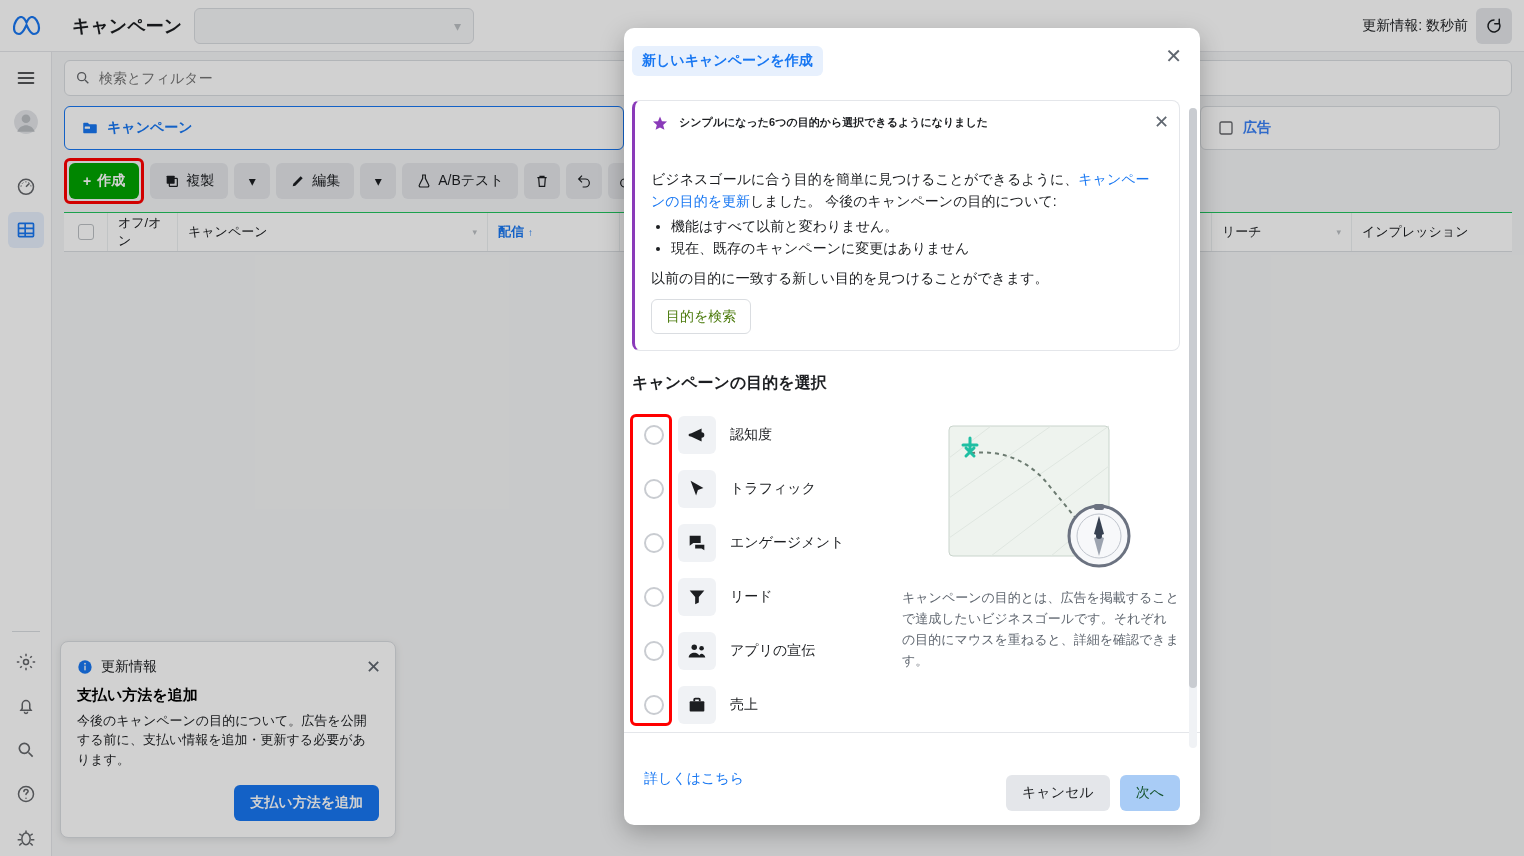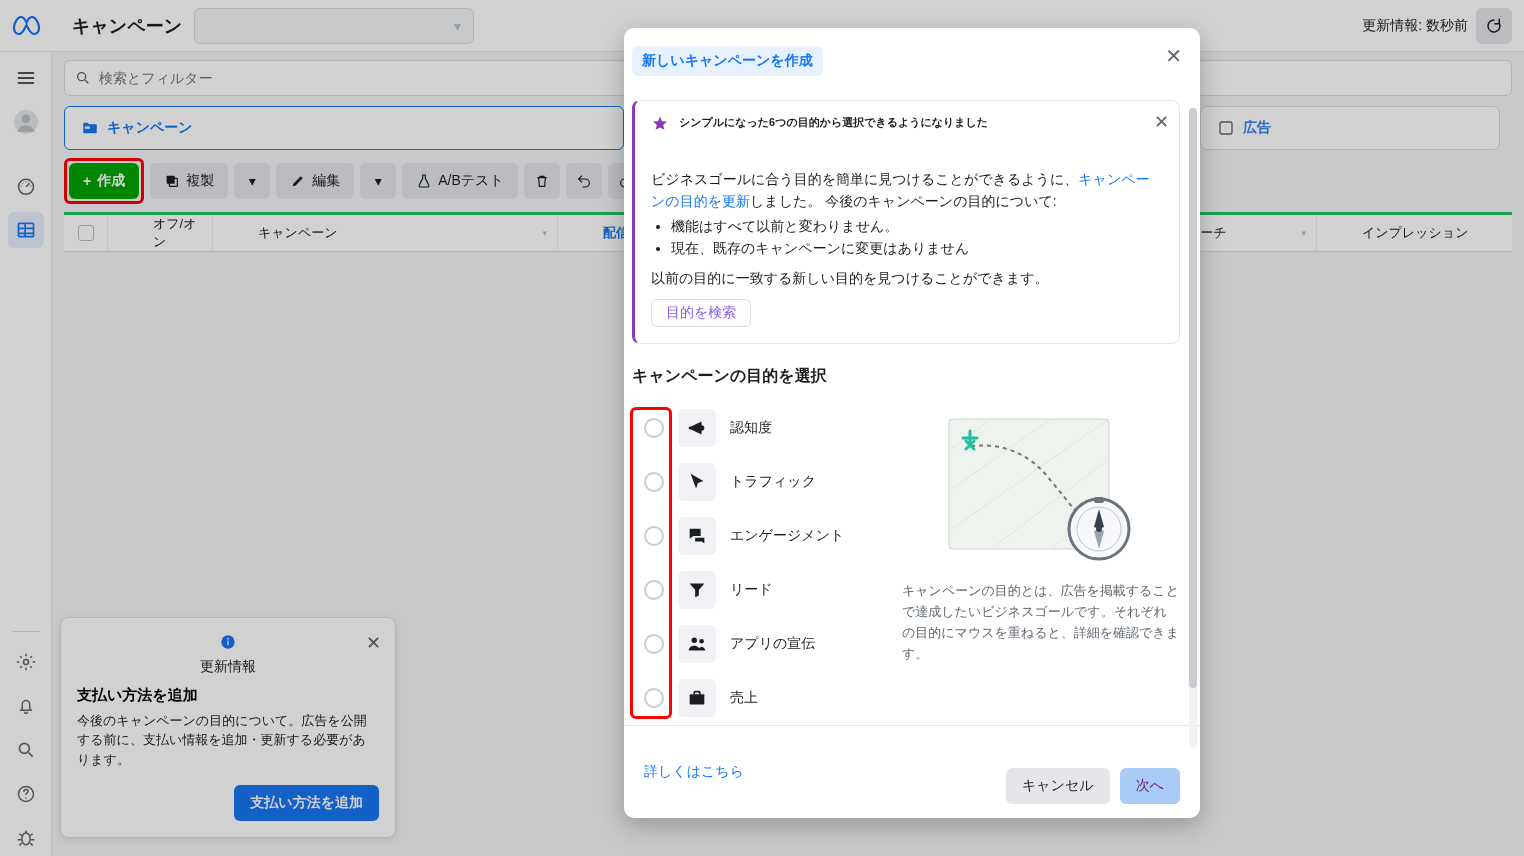--- a/index.html
+++ b/index.html
@@ -36,78 +36,78 @@
 
 .toolsrow { display: flex; align-items: center; gap: 6px; margin-bottom: 0; }
 .btn { height: 36px; border: none; border-radius: 6px; background: #e4e6ea; padding: 0 14px; display: flex; align-items: center; gap: 6px; font-size: 14px; color: #1c1e21; cursor: pointer; }
 .btn.create { background: #00a400; color: #fff; font-weight: 600; }
 .btn.icon { width: 36px; padding: 0; justify-content: center; }
 .btn-highlight { border: 3px solid #ff0000; border-radius: 6px; padding: 2px; }
 .toolsrow .right { margin-left: auto; display: flex; align-items: center; gap: 10px; }
 .toggle { width: 30px; height: 16px; background: #bcc0c4; border-radius: 8px; position: relative; }
 .toggle::after { content: ""; position: absolute; width: 12px; height: 12px; background: #fff; border-radius: 50%; top: 2px; left: 2px; }
 
-.tablehdr { display: flex; height: 40px; border-top: 3px solid #22c55e; border-bottom: 1px solid #dadde1; background: #fff; margin-top: 8px; align-items: center; font-size: 13px; color: #1c1e21; gap: 35px; }
+.tablehdr { display: flex; height: 40px; border-top: 1px solid #22c55e; border-bottom: 1px solid #dadde1; background: #fff; margin-top: 8px; align-items: center; font-size: 13px; color: #1c1e21; }
 .tablehdr .col { padding: 0 10px; display: flex; align-items: center; gap: 4px; border-right: 1px solid #eceff1; height: 100%; }
 .tablehdr .col.chk { width: 44px; justify-content: center; }
 .tablehdr .col.onoff { width: 70px; }
 .tablehdr .col.camp { flex: 0 0 310px; }
 .tablehdr .col.deliv { width: 132px; color: #1877f2; font-weight: 600; }
 .tablehdr .col.gap { flex: 1; }
 .tablehdr .col.reach { width: 140px; }
 .tablehdr .col.imp { width: 160px; border-right: none; }
 .chkbox { width: 16px; height: 16px; border: 1px solid #bcc0c4; border-radius: 3px; }
 .sortcaret { font-size: 10px; color: #65676b; }
 .dim-triangle { color: #bcc0c4; font-size: 9px; }
 
 
 .notif { position: absolute; left: 8px; bottom: 18px; width: 336px; background: #fff; border: 1px solid #dadde1; border-radius: 8px; box-shadow: 0 2px 8px rgba(0,0,0,0.1); padding: 16px; }
-.notif .nhdr { display: flex; align-items: center; gap: 8px; margin-bottom: 10px; flex-direction: column; }
+.notif .nhdr { display: flex; align-items: center; gap: 8px; margin-bottom: 10px; }
 .notif .nhdr .itxt { font-size: 14px; color: #1c1e21; }
 .notif .ntitle { font-size: 15px; font-weight: 600; margin-bottom: 6px; }
 .notif .nbody { font-size: 13px; color: #1c1e21; line-height: 1.5; margin-bottom: 16px; }
 .notif .naction { display: flex; justify-content: flex-end; }
 .notif .nbtn { background: #1877f2; color: #fff; border: none; border-radius: 6px; height: 36px; padding: 0 16px; font-size: 14px; font-weight: 600; cursor: pointer; }
 .notif .close { position: absolute; top: 14px; right: 14px; cursor: pointer; color: #606770; font-size: 18px; }
 
 
 .overlay { position: absolute; inset: 0; background: rgba(0,0,0,0.18); }
 .modal { position: absolute; top: 28px; left: 624px; width: 576px; background: #fff; border-radius: 10px; box-shadow: 0 8px 24px rgba(0,0,0,0.25); display: flex; flex-direction: column; }
 .modal-inner { padding: 18px 20px 0 8px; max-height: 710px; overflow: hidden; }
 .modal .mtab { display: inline-block; background: #e7f0fd; color: #1877f2; font-weight: 600; font-size: 14px; padding: 6px 10px; border-radius: 6px; }
 .modal .mclose { position: absolute; top: 16px; right: 18px; cursor: pointer; font-size: 20px; color: #606770; background: none; border: none; }
 
 .infobox { border: 1px solid #e4e6ea; border-left: 3px solid #8a3ab9; border-radius: 8px; padding: 14px 16px 16px 16px; margin-top: 24px; position: relative; }
 .infobox .ibhdr { display: flex; align-items: flex-start; gap: 10px; font-weight: 600; font-size: 11px; color: #1c1e21; margin-bottom: 8px; }
 .infobox .ibclose { position: absolute; top: 10px; right: 10px; cursor: pointer; color: #606770; font-size: 18px; }
 .infobox .ibbody { font-size: 14px; color: #1c1e21; line-height: 1.55; margin-top: 36px; }
 .infobox .ibbody a { color: #1877f2; text-decoration: none; }
 .infobox ul { padding-left: 20px; margin: 4px 0 8px 0; }
-.infobox .ibbtn { margin-top: 10px; border: 1px solid #dadde1; background: #fff; border-radius: 6px; height: 28px; padding: 0 14px; font-size: 14px; color: #8b5cf6; cursor: pointer; }
+.infobox .ibbtn { margin-top: 10px; border: 1px solid #dadde1; background: #fff; border-radius: 6px; height: 35px; padding: 0 14px; font-size: 14px; color: #4d7c0f; cursor: pointer; }
 
 .sectitle { font-size: 16px; font-weight: 700; margin-top: 22px; margin-bottom: 14px; color: #1c1e21; }
 
 .objrow { display: flex; gap: 18px; }
 .objlist { flex: 0 0 252px; position: relative; }
 .objitem { display: flex; align-items: center; gap: 14px; height: 54px; cursor: pointer; }
 .objitem .radio { width: 20px; height: 20px; border: 2px solid #c9ccd1; border-radius: 50%; background: #fff; flex-shrink: 0; margin-left: 12px; }
 .objitem .iconsq { width: 38px; height: 38px; background: #f0f2f5; border-radius: 6px; display: flex; align-items: center; justify-content: center; }
 .objitem .lbl { font-size: 14px; color: #1c1e21; }
 .radiobox-highlight { position: absolute; left: -2px; top: 6px; width: 42px; height: 312px; border: 3px solid #ff0000; border-radius: 6px; pointer-events: none; }
 
 .objpreview { flex: 1; display: flex; flex-direction: column; align-items: center; }
 .pimg { width: 220px; height: 170px; position: relative; }
 .ptext { font-size: 13px; color: #606770; line-height: 1.6; text-align: left; margin-top: 10px; }
 
 .mfooter { border-top: 1px solid #e4e6ea; padding: 14px 20px; display: flex; align-items: center; }
 .mfooter .learn { color: #1877f2; font-size: 14px; cursor: pointer; }
 .mfooter .fright { margin-left: auto; display: flex; gap: 10px; margin-top: 28px; }
 .mfooter .fbtn { height: 36px; padding: 0 16px; border-radius: 6px; font-size: 14px; border: none; cursor: pointer; }
 .mfooter .cancel { background: #e4e6ea; color: #1c1e21; }
-.mfooter .next { background: #a9ccf6; color: #701a75; }
+.mfooter .next { background: #a9ccf6; color: #14532d; }
 
 
 .modal-scrollbar { position: absolute; right: 3px; top: 80px; width: 8px; height: 640px; background: #f0f2f5; border-radius: 4px; }
 .modal-scrollbar::after { content: ""; position: absolute; left: 0; top: 0; width: 8px; height: 580px; background: #c9ccd1; border-radius: 4px; }
 
 svg { display: block; }
 </style>
 </head>
 <body>
 

